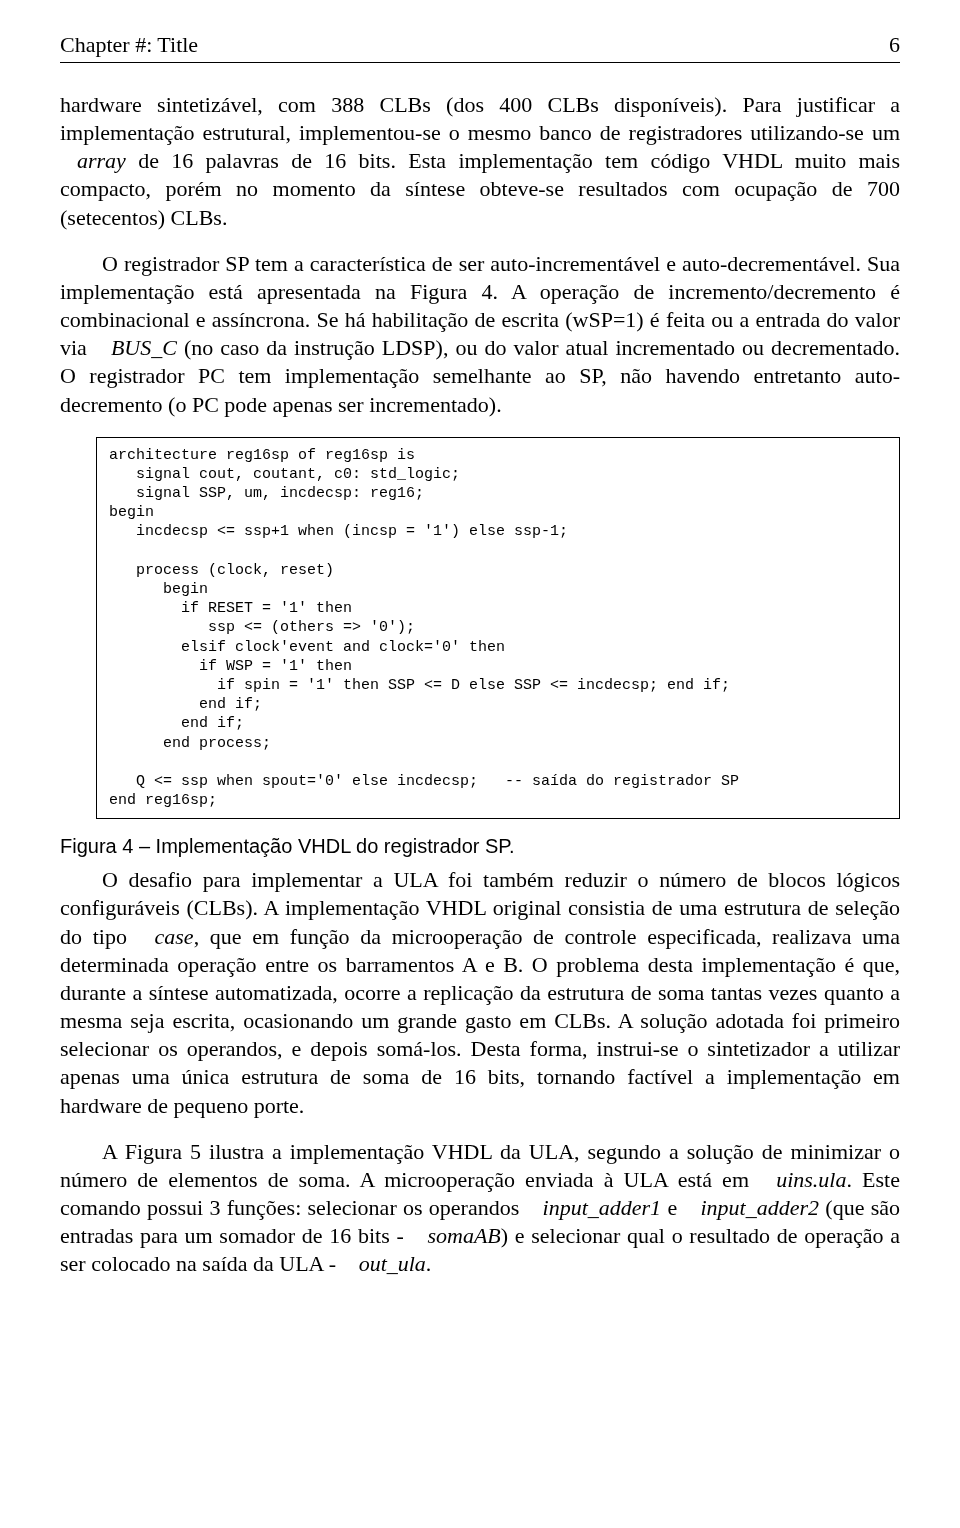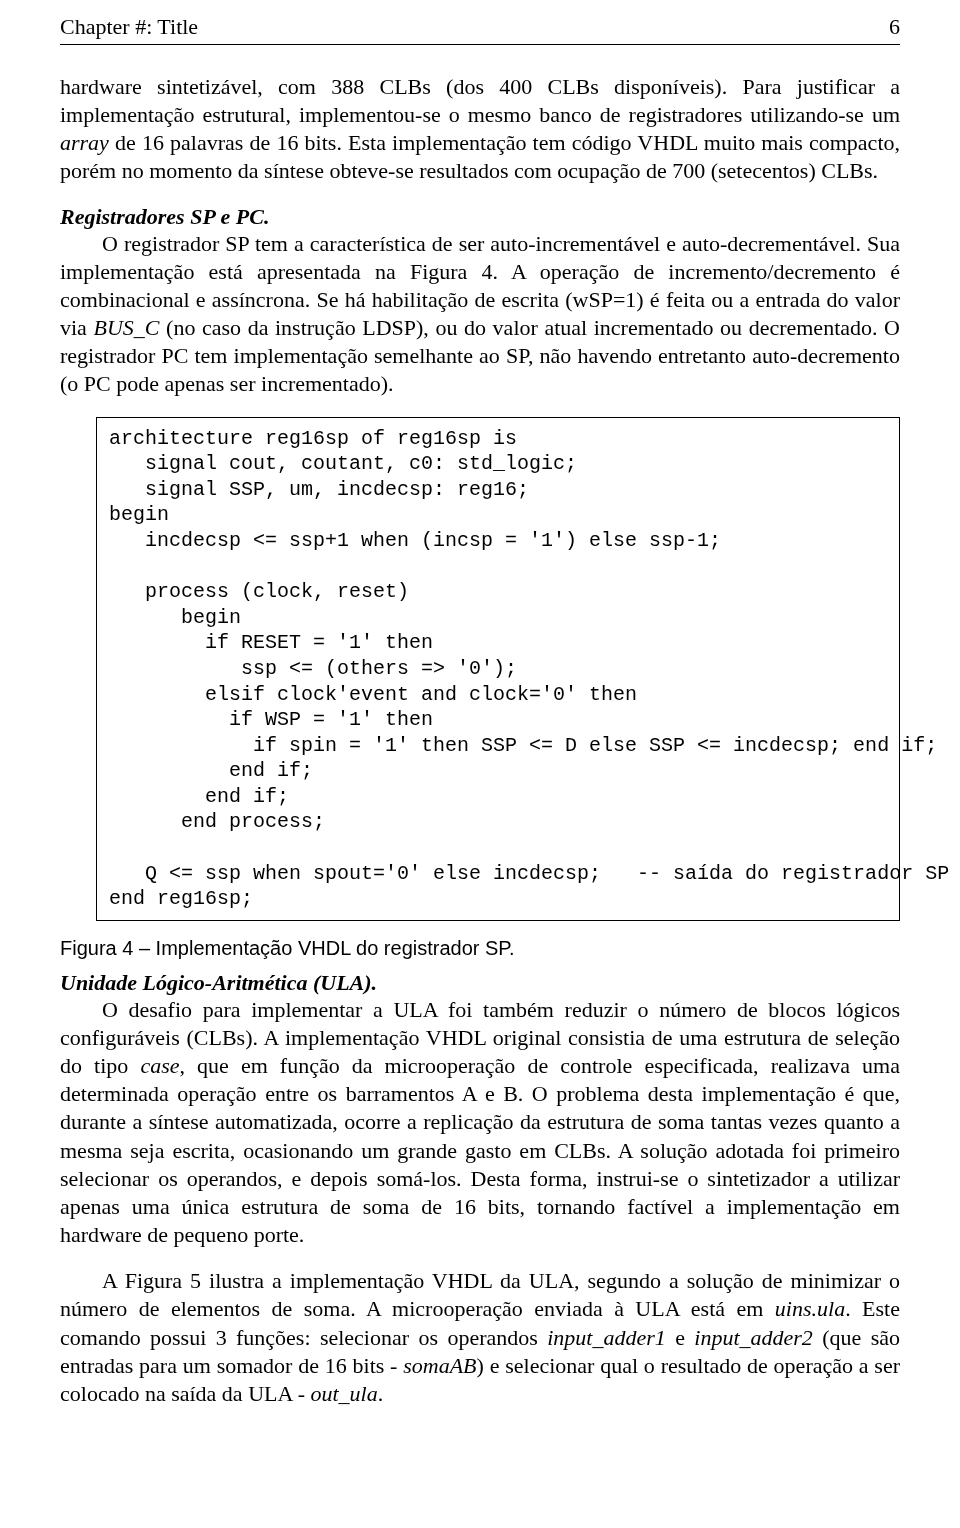--- a/index.html
+++ b/index.html
@@ -4,21 +4,21 @@
 <style>
   body {
     margin: 0;
     padding: 0;
     background: #fff;
     font-family: "Times New Roman", Times, serif;
     color: #000;
     width: 960px;
   }
   .page {
-    padding: 14px 60px 40px 60px;
+    padding: 32px 60px 40px 60px;
     box-sizing: border-box;
   }
   .header {
     display: flex;
     justify-content: space-between;
     font-size: 22px;
     padding-bottom: 4px;
     border-bottom: 1.5px solid #000;
     margin-bottom: 28px;
   }
@@ -35,49 +35,48 @@
     font-size: 22px;
     font-style: italic;
     font-weight: bold;
     margin: 10px 0 0 0;
   }
   .code-box {
     border: 1.5px solid #000;
     margin: 14px 0 16px 36px;
     padding: 8px 12px 8px 12px;
     font-family: "Courier New", Courier, monospace;
-    font-size: 20px;
+    font-size: 15px;
     line-height: 1.28;
     white-space: pre;
   }
   .figure-caption {
     text-align: left;
     font-family: Arial, Helvetica, sans-serif;
     font-size: 20px;
     margin: 10px 0 8px 0;
   }
   .bold { font-weight: normal; }
-  .italic { font-style: italic; }
+  .italic { font-style: italic; margin-left: 17px; }
 </style>
 </head>
 <body>
 
 <div class="page">
 
   <div class="header">
     <span>Chapter #:  Title</span>
     <span>6</span>
   </div>
 
   <p class="para">
     <span>hardware sintetizável, com 388 CLBs (dos 400 CLBs disponíveis). Para justificar a implementação estrutural, implementou-se o mesmo banco de registradores utilizando-se um </span><span class="italic">array</span><span> de 16 palavras de 16 bits. Esta implementação tem código VHDL muito mais compacto, porém no momento da síntese obteve-se resultados com ocupação de 700 (setecentos) CLBs.</span>
   </p>
 
 
-  <div class="section-title">Registradores SP e PC.</div>
 
   <p class="para indent">
     <span>O registrador SP tem a característica de ser auto-incrementável e auto-decrementável. Sua implementação está apresentada na Figura 4. A operação de incremento/decremento é combinacional e assíncrona. Se há habilitação de escrita (</span><span class="bold">wSP</span><span>=1) é feita ou a entrada do valor via </span><span class="italic">BUS_C</span><span> (no caso da instrução LDSP), ou do valor atual incrementado ou decrementado. O registrador </span><span class="bold">PC</span><span> tem implementação semelhante ao </span><span class="bold">SP</span><span>, não havendo entretanto auto-decremento (o </span><span class="bold">PC</span><span> pode apenas ser incrementado).</span>
   </p>
 
   <div class="code-box">architecture reg16sp of reg16sp is
    signal cout, coutant, c0: std_logic;
    signal SSP, um, incdecsp: reg16;
 begin
    incdecsp &lt;= ssp+1 when (incsp = '1') else ssp-1;
@@ -91,21 +90,20 @@
             if spin = '1' then SSP &lt;= D else SSP &lt;= incdecsp; end if;
           end if;
         end if;
       end process;
 
    Q &lt;= ssp when spout='0' else incdecsp;   -- saída do registrador SP
 end reg16sp;</div>
 
   <div class="figure-caption">Figura 4 – Implementação VHDL do registrador SP.</div>
 
-  <div class="section-title">Unidade Lógico-Aritmética (ULA).</div>
 
   <p class="para indent">
     <span>O desafio para implementar a ULA foi também reduzir o número de blocos lógicos configuráveis (CLBs). A implementação VHDL original consistia de uma estrutura de seleção do tipo </span><span class="italic">case</span><span>, que em função da microoperação de controle especificada, realizava uma determinada operação entre os barramentos A e B. O problema desta implementação é que, durante a síntese automatizada, ocorre a replicação da estrutura de soma tantas vezes quanto a mesma seja escrita, ocasionando um grande gasto em CLBs. A solução adotada foi primeiro selecionar os operandos, e depois somá-los. Desta forma, instrui-se o sintetizador a utilizar apenas uma única estrutura de soma de 16 bits, tornando factível a implementação em hardware de pequeno porte.</span>
   </p>
 
   <p class="para indent">
     <span>A Figura 5 ilustra a implementação VHDL da ULA, segundo a solução de minimizar o número de elementos de soma. A microoperação enviada à ULA está em </span><span class="italic">uins.ula</span><span>. Este comando possui 3 funções: selecionar os operandos </span><span class="italic">input_adder1</span><span> e </span><span class="italic">input_adder2</span><span> (que são entradas para um somador de 16 bits - </span><span class="italic">somaAB</span><span>) e selecionar qual o resultado de operação a ser colocado na saída da ULA - </span><span class="italic">out_ula</span><span>.</span>
   </p>
 
 </div>

